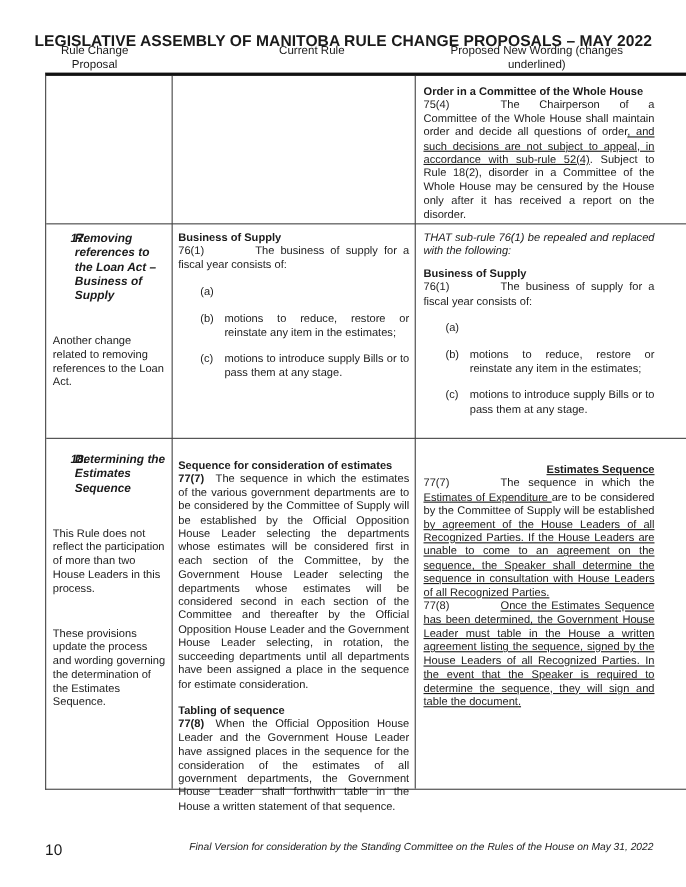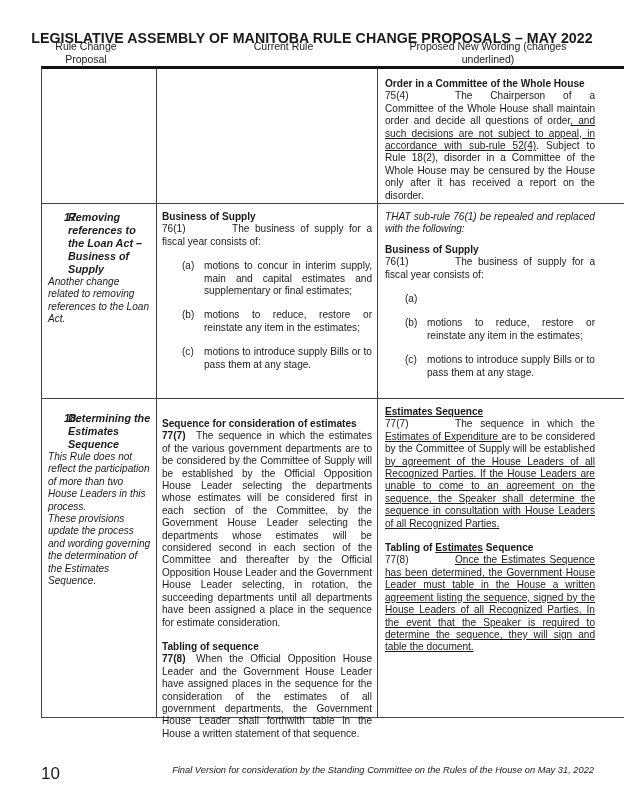--- a/index.html
+++ b/index.html
@@ -13,28 +13,28 @@
   .vline { position:absolute; top:0; bottom:0; width:1px; background:#444; }
   .hline { position:absolute; left:0; right:0; height:1px; background:#444; }
   .cell { position:absolute; font-size:10.1px; line-height:12.4px; }
   .justify { text-align:justify; }
   .b { font-weight:bold; }
   .i { font-style:italic; }
   .u { text-decoration:underline; }
   .proposal-title { font-weight:bold; font-style:italic; font-size:10.8px; line-height:13px; }
   .proposal-title .num { display:inline-block; width:18px;margin-left:16px; }
   .proposal-title .rest { display:block; padding-left:20px; margin-top:-13px; }
-  .note { font-style:italic; margin-top:0; }
+  .note { margin-top:29px; }
   .rnum { font-weight:normal; display:inline-block; width:70px; }
   .list { margin:12px 0 0 0; padding:0; list-style:none; }
   .list li { display:flex; margin-bottom:12px; }
   .list li .lbl { width:22px; flex:none; padding-left:20px; }
   .list li .txt { flex:1; text-align:justify; }
   .heading { font-weight:bold; margin-top:0; }
-  .footer-num { position:absolute; left:41px; top:764px; font-size:17px; }
+  .footer-num { position:absolute; left:41px; top:764px; font-size:14px; }
   .footer-text { position:absolute; right:30px; top:765px; font-size:9.3px; font-style:italic; }
 </style>
 </head>
 <body>
 
 <div class="title">LEGISLATIVE ASSEMBLY OF MANITOBA RULE CHANGE PROPOSALS – MAY 2022</div>
 
 <div class="colhead" style="left:41px;width:90px;top:40px;">
   <div>Rule Change</div>
   <div>Proposal</div>
@@ -62,21 +62,20 @@
       <span class="rest">Removing references to the Loan Act – Business of Supply</span>
     </div>
     <div class="note">Another change related to removing references to the Loan Act.</div>
   </div>
   <div class="cell" style="left:120px;top:142px;width:210px;">
     <div class="heading">Business of Supply</div>
     <div class="justify"><span class="rnum">76(1)</span><span>The business of supply for a fiscal year consists of:</span></div>
     <ul class="list">
       <li>
           <span class="lbl">(a)</span>
-          <span class="txt">motions to concur in interim supply, main and capital estimates and supplementary or final estimates;</span>
         </li>
       <li>
           <span class="lbl">(b)</span>
           <span class="txt">motions to reduce, restore or reinstate any item in the estimates;</span>
         </li>
       <li>
           <span class="lbl">(c)</span>
           <span class="txt">motions to introduce supply Bills or to pass them at any stage.</span>
         </li>
     </ul>
@@ -108,21 +107,20 @@
     <div class="note">This Rule does not reflect the participation of more than two House Leaders in this process.</div>
     <div class="note">These provisions update the process and wording governing the determination of the Estimates Sequence.</div>
   </div>
   <div class="cell" style="left:120px;top:349px;width:210px;">
     <div class="heading">Sequence for consideration of estimates</div>
     <div class="justify"><span class="b" style="display:inline-block;width:34px;">77(7)</span><span>The sequence in which the estimates of the various government departments are to be considered by the Committee of Supply will be established by the Official Opposition House Leader selecting the departments whose estimates will be considered first in each section of the Committee, by the Government House Leader selecting the departments whose estimates will be considered second in each section of the Committee and thereafter by the Official Opposition House Leader and the Government House Leader selecting, in rotation, the succeeding departments until all departments have been assigned a place in the sequence for estimate consideration.</span></div>
     <div class="heading" style="margin-top:12px;">Tabling of sequence</div>
     <div class="justify"><span class="b" style="display:inline-block;width:34px;">77(8)</span><span>When the Official Opposition House Leader and the Government House Leader have assigned places in the sequence for the consideration of the estimates of all government departments, the Government House Leader shall forthwith table in the House a written statement of that sequence.</span></div>
   </div>
   <div class="cell" style="left:343px;top:337px;width:210px;">
-    <div class="heading u" style="margin-top:0;">Estimates Sequence</div>
+    <div class="heading u" style="margin-top:16px;text-align:right;">Estimates Sequence</div>
     <div class="justify"><span class="rnum">77(7)</span><span>The sequence in which the </span><span class="u">Estimates of Expenditure </span><span>are to be considered by the Committee of Supply will be established </span><span class="u">by agreement of the House Leaders of all Recognized Parties.  If the House Leaders are unable to come to an agreement on the sequence, the Speaker shall determine the sequence in consultation with House Leaders of all Recognized Parties.</span></div>
-    <div class="heading" style="margin-top:12px;"><span>Tabling of </span><span class="u">Estimates</span><span> Sequence</span></div>
     <div class="justify"><span class="rnum">77(8)</span><span class="u">Once the Estimates Sequence has been determined, the Government House Leader must table in the House a written agreement listing the sequence, signed by the House Leaders of all Recognized Parties.  In the event that the Speaker is required to determine the sequence, they will sign and table the document.</span></div>
   </div>
 </div>
 
 <div class="footer-num">10</div>
 <div class="footer-text">Final Version for consideration by the Standing Committee on the Rules of the House on May 31, 2022</div>
 
 </body></html>

